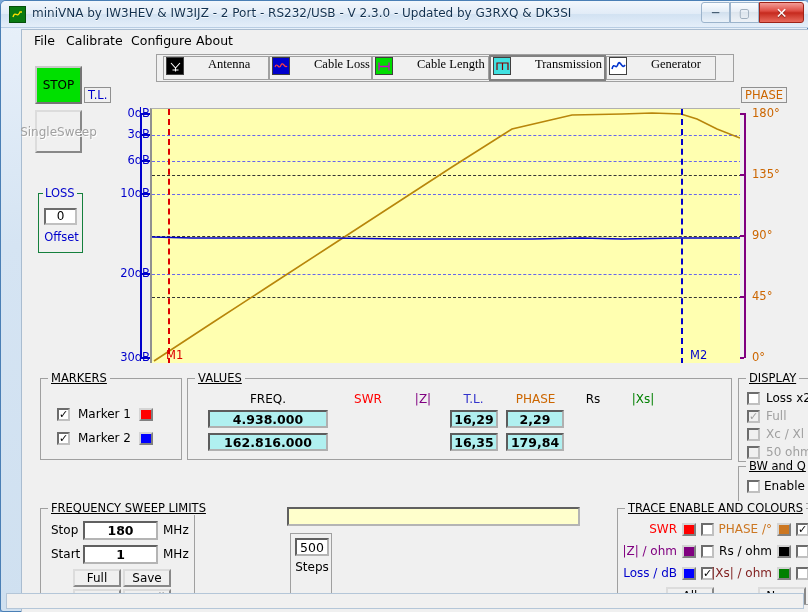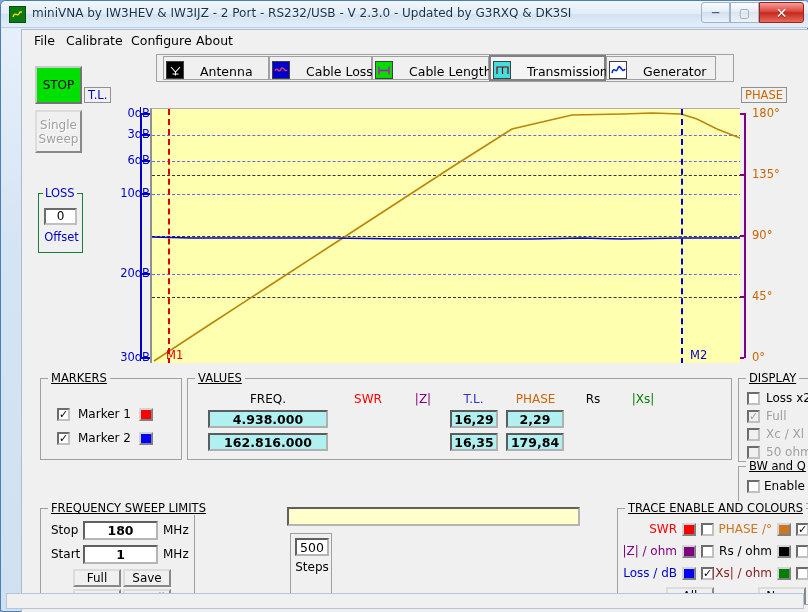--- a/index.html
+++ b/index.html
@@ -72,21 +72,21 @@
   
   #stop-btn {
     position: absolute; left: 13px; top: 36px; width: 47px; height: 38px;
     background: #00e000; border: 2px outset #c8c8c8;
     display:flex; align-items:center; justify-content:center;
     font-size: 12px; color:#000;
   }
   #single-sweep-btn {
     position: absolute; left: 13px; top: 80px; width: 47px; height: 43px;
     background: #f0f0f0; border: 2px outset #dcdcdc;
-    display:flex; flex-direction:column; align-items:center; justify-content:center;
+    display:flex; flex-direction:row; align-items:center; justify-content:center;
     font-size: 12px; color:#a0a0a0; line-height: 14px;
     text-shadow: 1px 1px 0 #ffffff;
   }
   #loss-group {
     position: absolute; left: 16px; top: 163px; width: 45px; height: 60px;
     border: 1px solid #15803d;
   }
   #loss-legend {
     position:absolute; left: 4px; top: -8px; background:#f0f0f0; padding: 0 2px;
     font-size: 11.5px; color: #0000cc;
@@ -134,23 +134,24 @@
   .ph-lab { position:absolute; left: 16px; width: 40px; text-align:left;
     font-size: 11.5px; color:#cc6600; white-space:nowrap; }
 
   
   #tabstrip {
     position: absolute; left: 134px; top: 24px; width: 578px; height: 28px;
     background: #f0f0f0; border: 1px solid #a0a0a0;
   }
   .tab {
     position:absolute; top: 1px; height: 24px;
-    display:flex; align-items:flex-end; gap: 12px;
+    display:flex; align-items:flex-start; gap: 20px;
     background:#f0f0f0; border: 1px solid #a0a0a0;
     padding: 0 2px;
+    font-family: Liberation Serif, serif;
   }
   .tab.active { border: 2px solid #808080; background:#f4f4f4; top:0; height:26px; }
   .tab-icon {
     width: 18px; height: 18px; border: 1px solid #404040;
     display:flex; align-items:center; justify-content:center; flex: 0 0 auto;
   }
   .tab-label { font-size: 12.5px; color:#000; padding: 0 6px 0 4px; white-space:nowrap; }
 
   
   #plot {

